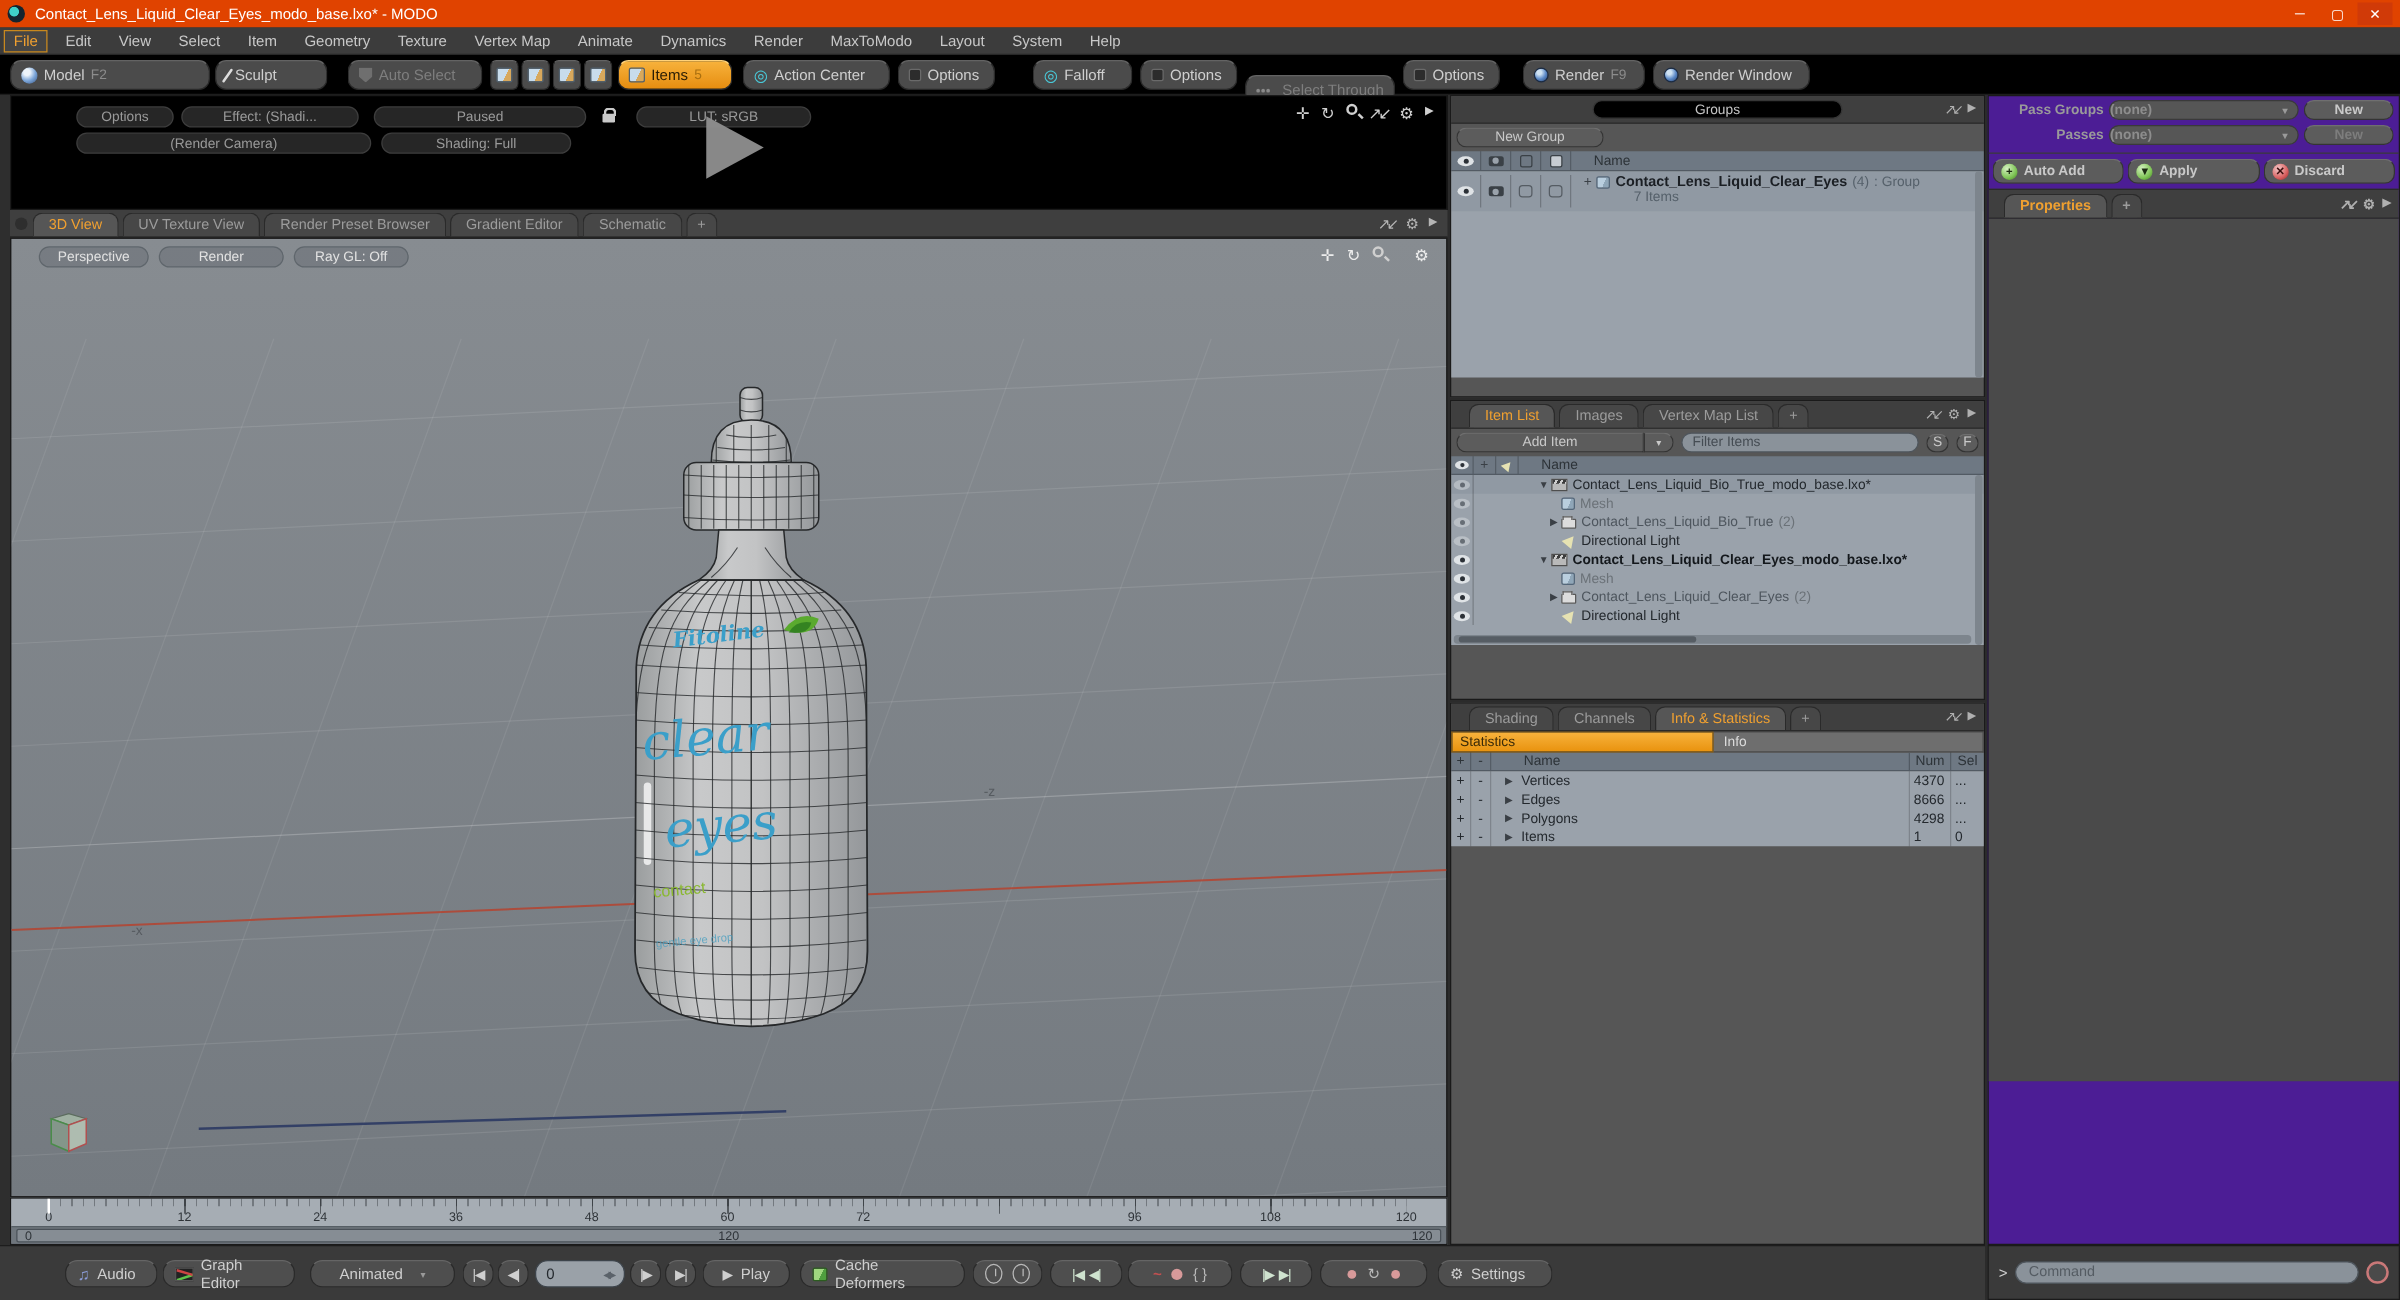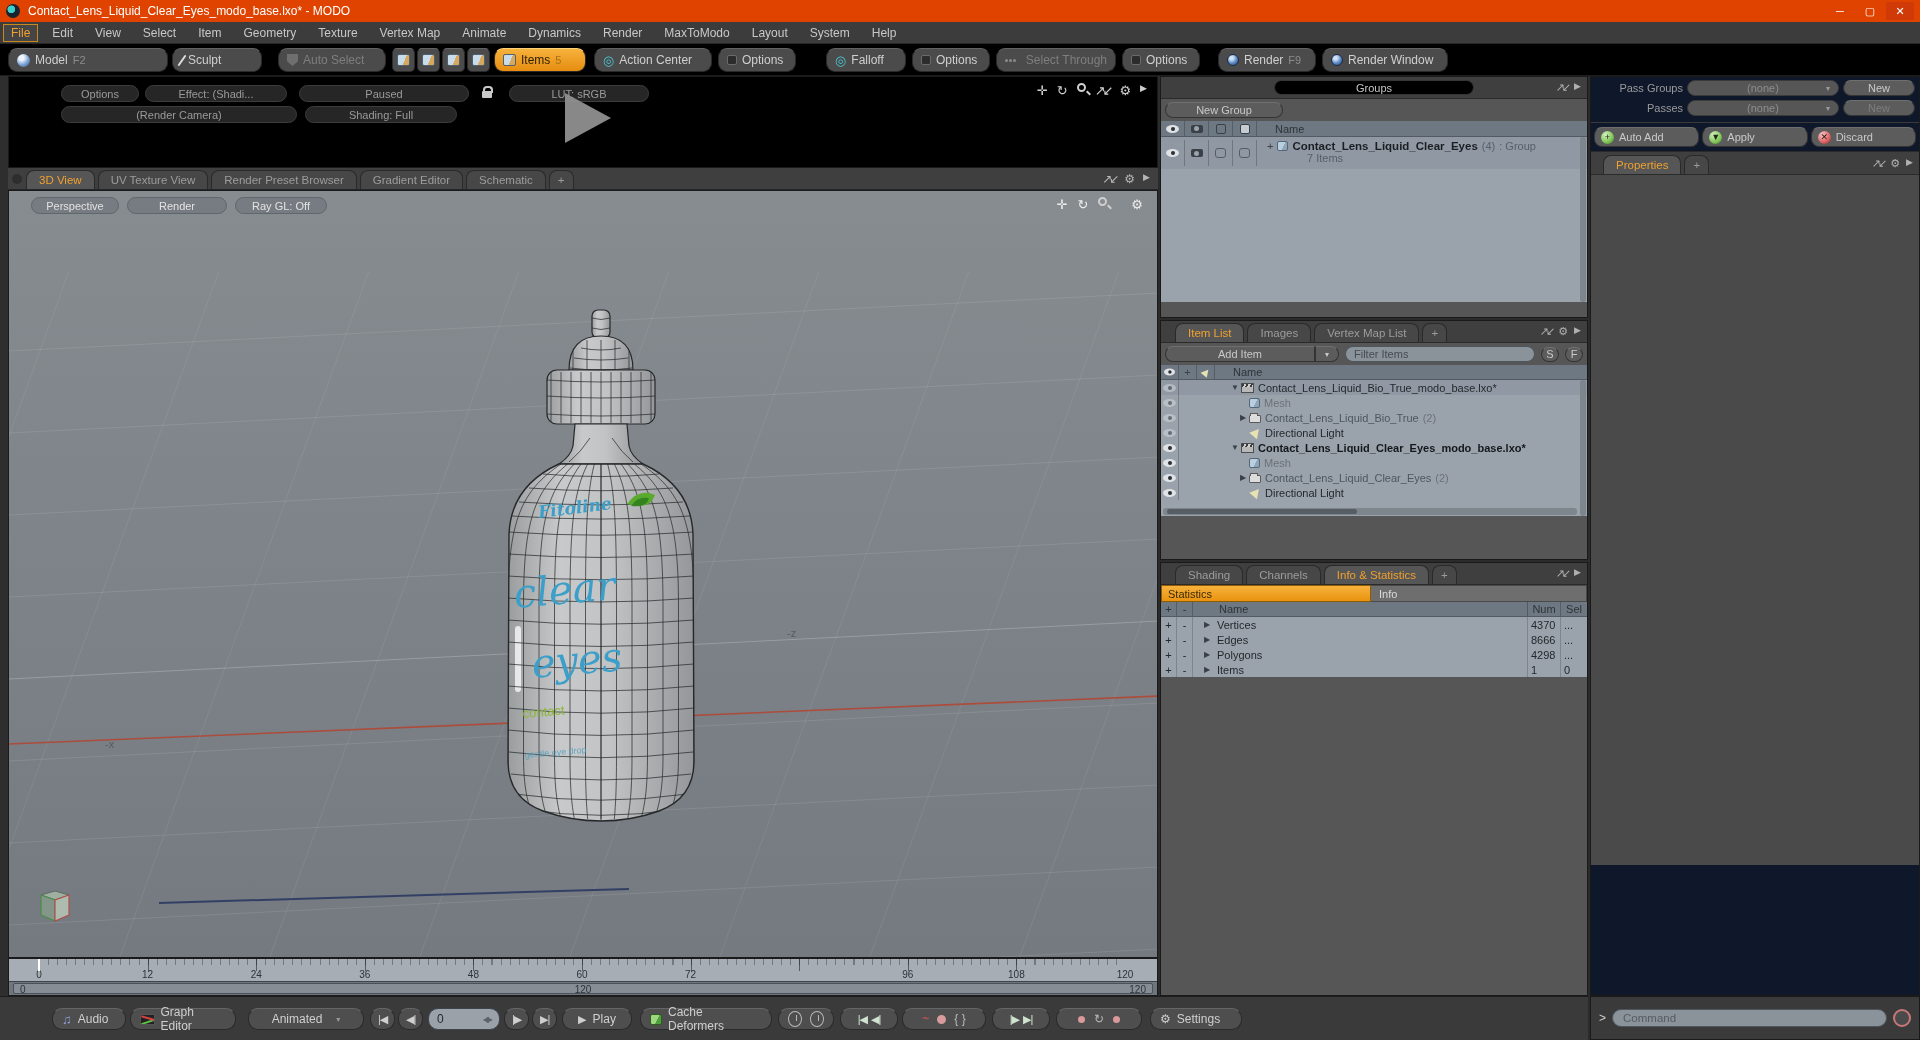--- a/index.html
+++ b/index.html
@@ -106,24 +106,24 @@
 
   
   .stats { top:562px; height:434px; }
   .stat-btn-row { height:17px; display:flex; }
   .stat-btn-orange { flex:0 0 210px; background:linear-gradient(#f7b23c,#e9930f); color:#3a2a08; font-size:11px; display:flex; align-items:center; padding:0 6px; border:1px solid #8c5c09; }
   .stat-btn-gray { flex:1; background:#6e6e6e; color:#dcdcdc; font-size:11px; display:flex; align-items:center; padding:0 8px; border:1px solid #4a4a4a; border-left:none; }
   .st-row { height:15px; display:flex; align-items:center; font-size:11px; color:#23282d; }
   .st-cell { display:flex; align-items:center; justify-content:center; height:100%; border-right:1px solid rgba(0,0,0,.18); }
 
   
-  .colB { position:absolute; left:1590px; top:76px; width:330px; height:920px; background:#0f172a; border:1px solid #1a1a1a; }
+  .colB { position:absolute; left:1590px; top:76px; width:330px; height:920px; background:#4c1d95; border:1px solid #1a1a1a;font-weight:bold; }
   .pass-row { display:flex; align-items:center; gap:4px; height:22px; padding:2px 4px; }
   .pass-label { width:88px; text-align:right; color:#9a9a9a; font-size:11px; }
-  .dropdown { flex:1; height:16px; background:#565656; border:1px solid #3a3a3a; border-radius:8px; color:#8d8d8d; font-size:11px; display:flex; align-items:center; justify-content:center; position:relative; }
+  .dropdown { flex:1; height:16px; background:#565656; border:1px solid #3a3a3a; border-radius:8px; color:#8d8d8d; font-size:11px; display:flex; align-items:center; position:relative; }
   .dropdown .dd-arrow { position:absolute; right:8px; font-size:8px; color:#9a9a9a; }
   .new-btn { width:72px; height:16px; }
   .new-btn.dim { color:#7d7d7d; }
   .apply-row { display:flex; gap:3px; padding:4px 3px; border-top:1px solid #3a3a3a; margin-top:3px; }
   .apply-row .btn { flex:1; height:20px; justify-content:flex-start; padding-left:6px; gap:5px; }
   .ci { width:13px; height:13px; border-radius:50%; display:inline-flex; align-items:center; justify-content:center; font-size:9px; color:#1c2b12; }
   .ci.green { background:radial-gradient(circle at 35% 30%, #d6f0c2, #7ec455 60%, #3f7a1e); }
   .ci.red { background:radial-gradient(circle at 35% 30%, #f2c9c9, #d96060 60%, #8c2020); color:#3a0d0d; }
   .props-tabs { height:24px; background:#3f3f3f; display:flex; align-items:flex-end; padding-left:12px; position:relative; border-top:1px solid #2a2a2a; border-bottom:1px solid #2a2a2a; }
   .cmd-bar { position:absolute; left:1590px; top:996px; width:330px; height:44px; background:#3a3a3a; display:flex; align-items:center; gap:6px; padding:0 8px; border:1px solid #1a1a1a; }
@@ -235,21 +235,21 @@
       <span>Options</span>
     </div>
     <div class="tb" style="left:826px;width:80px;justify-content:flex-start;">
       <span class="icon-target">◎</span>
       <span>Falloff</span>
     </div>
     <div class="tb" style="left:912px;width:78px;justify-content:flex-start;">
       <span class="icon-checkbox"></span>
       <span>Options</span>
     </div>
-    <div class="tb dim" style="left:996px;width:120px;justify-content:space-between;">
+    <div class="tb dim" style="left:996px;width:120px;justify-content:space-between;margin-top:12px;">
       <span class="icon-dots3">
           <i></i>
           <i></i>
           <i></i>
         </span>
       <span>Select Through</span>
     </div>
     <div class="tb" style="left:1122px;width:78px;justify-content:flex-start;">
       <span class="icon-checkbox"></span>
       <span>Options</span>

